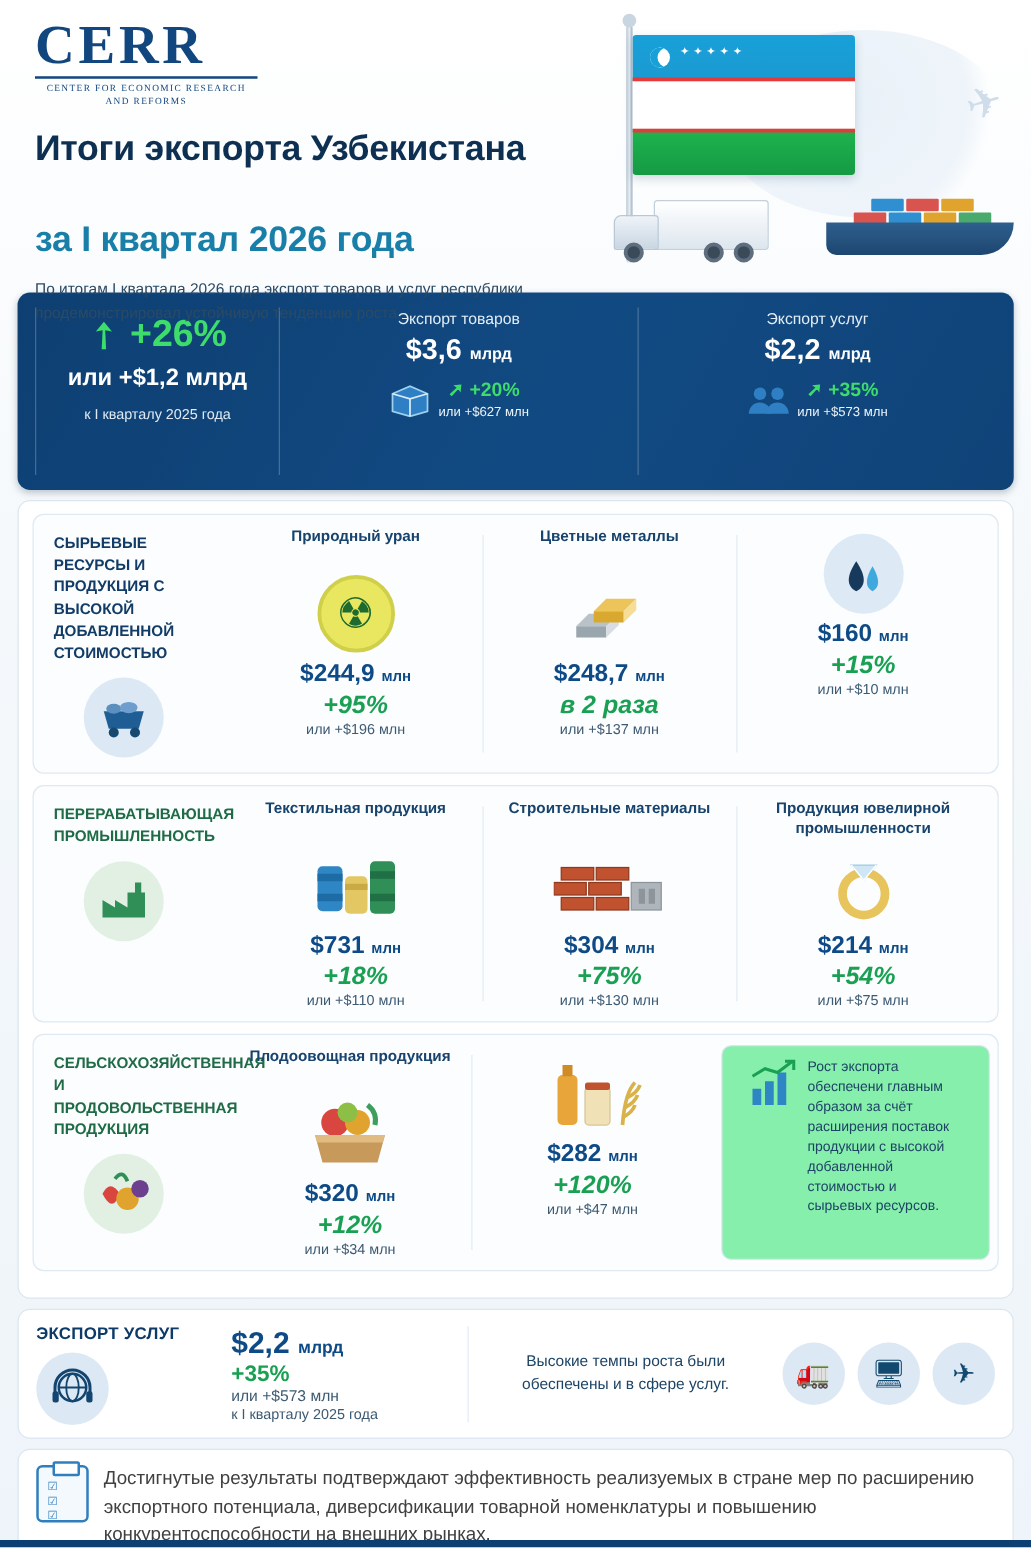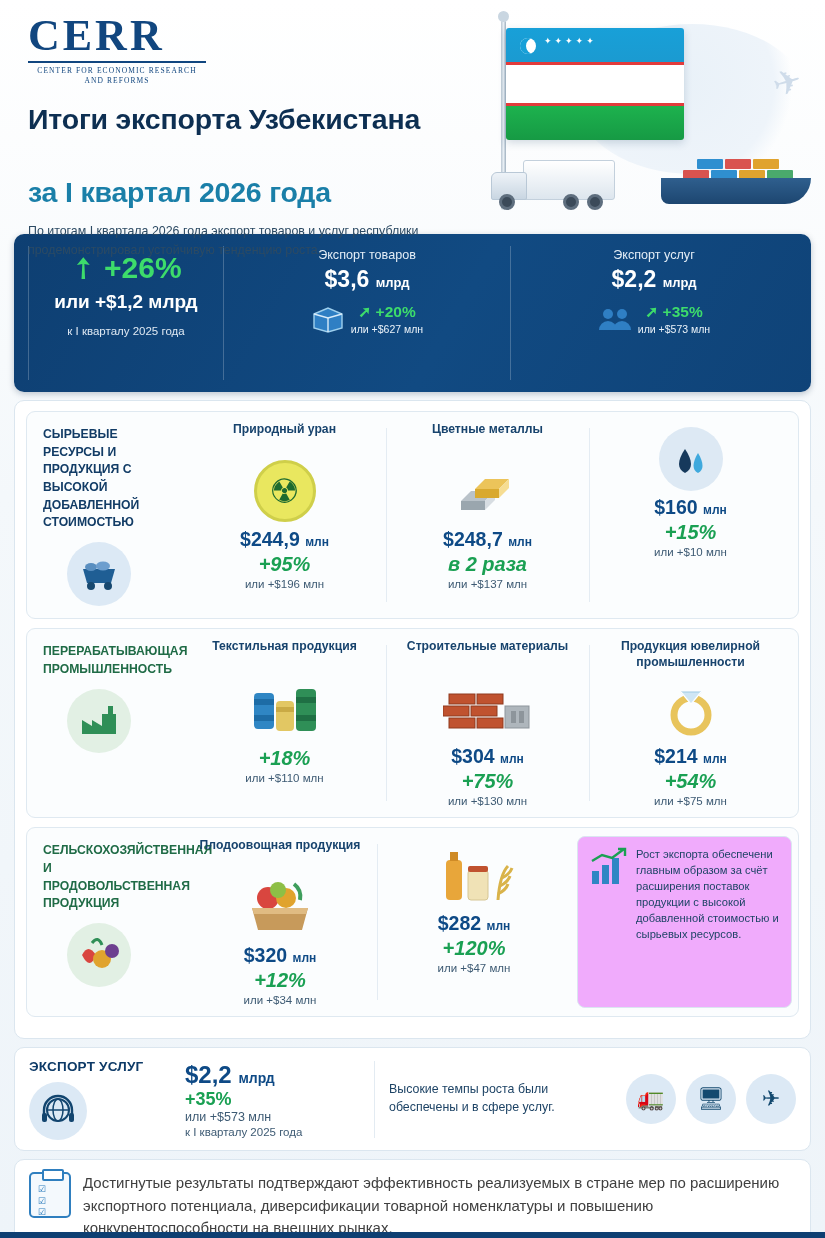--- a/index.html
+++ b/index.html
@@ -167,22 +167,22 @@
   .items { flex: 1; display: flex; }
   .item { flex:1; text-align:center; padding: 2px 6px; position: relative; }
   .item + .item:before { content:""; position:absolute; left:0; top: 8px; bottom: 8px; width:1px; background:#e4ecf3; }
   .item .cap { font-size: 12.2px; color:#17436d; font-weight: bold; line-height:1.3; min-height: 32px; }
   .item .ico { height: 74px; display:flex; align-items:center; justify-content:center; }
   .item .val { font-size: 19.5px; font-weight: bold; color:#0e4a86; }
   .item .val small { font-size: 12px; font-weight: bold; }
   .item .pct { font-size: 20px; font-weight: bold; color:#1aa053; margin-top: 2px; font-style: italic; }
   .item .sub { font-size: 11.5px; color:#3d5a73; margin-top: 2px; }
   .note-box {
-    width: 215px; border: 1px solid #dae6f0; background:#f0abfc; border-radius: 8px;
-    margin-left: 6px; padding: 10px 10px; display:flex; gap: 8px; align-items:flex-start;
+    width: 215px; border: 1px solid #dae6f0; background:#86efac; border-radius: 8px;
+    margin-left: 6px; padding: 10px 20px; display:flex; gap: 8px; align-items:flex-start;
   }
   .note-box .txt { font-size: 11.2px; color:#1d4365; line-height: 1.42; }
   
   .ico-uran { width:62px; height:62px; border-radius:50%; background:#e9e75f; border:3px solid #cfcf4a;
     position:relative; display:flex; align-items:center; justify-content:center; }
   .ico-uran .tre { font-size:34px; color:#1d6b2f; line-height:1; }
   .ico-circle { width:64px; height:64px; border-radius:50%; background:#dde9f4; display:flex; align-items:center; justify-content:center; }
   
   .services {
     margin-top: 8px; background:#ffffff; border:1px solid #dbe6ef; border-radius: 10px;
@@ -191,21 +191,21 @@
   .sv-left { width: 156px; display:flex; flex-direction:column; }
   .sv-left .t { font-size: 13.5px; font-weight: bold; color:#0d3a67; letter-spacing:.2px; }
   .sv-left .cg { width: 58px; height: 58px; border-radius:50%; background:#dce9f5; margin-top:8px;
     display:flex; align-items:center; justify-content:center; font-size:28px; color:#12456f;}
   .sv-mid { width: 190px; border-right:1px solid #e3ebf2; padding-right: 10px; }
   .sv-mid .v { font-size: 24px; font-weight:bold; color:#0e4a86; }
   .sv-mid .v small { font-size: 14px; }
   .sv-mid .p { font-size: 18px; font-weight:bold; color:#1aa053; }
   .sv-mid .s { font-size: 12.5px; color:#3d5a73; }
   .sv-mid .n { font-size: 11.5px; color:#3d5a73; margin-top: 2px; }
-  .sv-text { flex:1; font-size: 12.4px; color:#1d4365; line-height:1.45; padding: 0 14px; }
+  .sv-text { flex:1; font-size: 12.4px; color:#1d4365; line-height:1.45; padding: 0 14px; text-align: center; }
   .sv-icons { display:flex; gap: 10px; }
   .sv-ic { width: 50px; height: 50px; border-radius:50%; background:#dce9f5; display:flex;
     align-items:center; justify-content:center; font-size: 22px; color:#13496f; }
   
   .footer {
     margin-top: 8px; background:#ffffff; border:1px solid #dbe6ef; border-radius: 10px;
     display:flex; gap: 12px; padding: 12px 14px; align-items:flex-start;
   }
   .footer .clip { width:42px; height:46px; flex:0 0 42px; border:2px solid #2f7fbf; border-radius:5px;
     position:relative; background:#f4f9fd; }
@@ -396,20 +396,21 @@
               <rect x="12" y="16" width="20" height="36" rx="4" fill="#2f86c4"></rect>
               <rect x="12" y="22" width="20" height="6" fill="#1d6ca6"></rect>
                 <rect x="12" y="38" width="20" height="6" fill="#1d6ca6"></rect>
               <rect x="34" y="24" width="18" height="30" rx="4" fill="#e2c763"></rect>
               <rect x="34" y="30" width="18" height="5" fill="#c9aa45"></rect>
               <rect x="54" y="12" width="20" height="42" rx="4" fill="#2f8f57"></rect>
               <rect x="54" y="20" width="20" height="6" fill="#1f7044"></rect>
                 <rect x="54" y="38" width="20" height="6" fill="#1f7044"></rect>
             </svg>
           </div>
+          <div class="val"><span>$731</span> <small>млн</small></div>
           <div class="pct">+18%</div>
           <div class="sub">или  +$110 млн</div>
         </div>
         <div class="item">
           <div class="cap">Строительные материалы</div>
           <div class="ico">
             <svg width="90" height="56" viewBox="0 0 90 56">
               <g fill="#c0522f" stroke="#8f3a1f" stroke-width="1">
                 <rect x="6" y="14" width="26" height="10"></rect>
                   <rect x="34" y="14" width="26" height="10"></rect>

